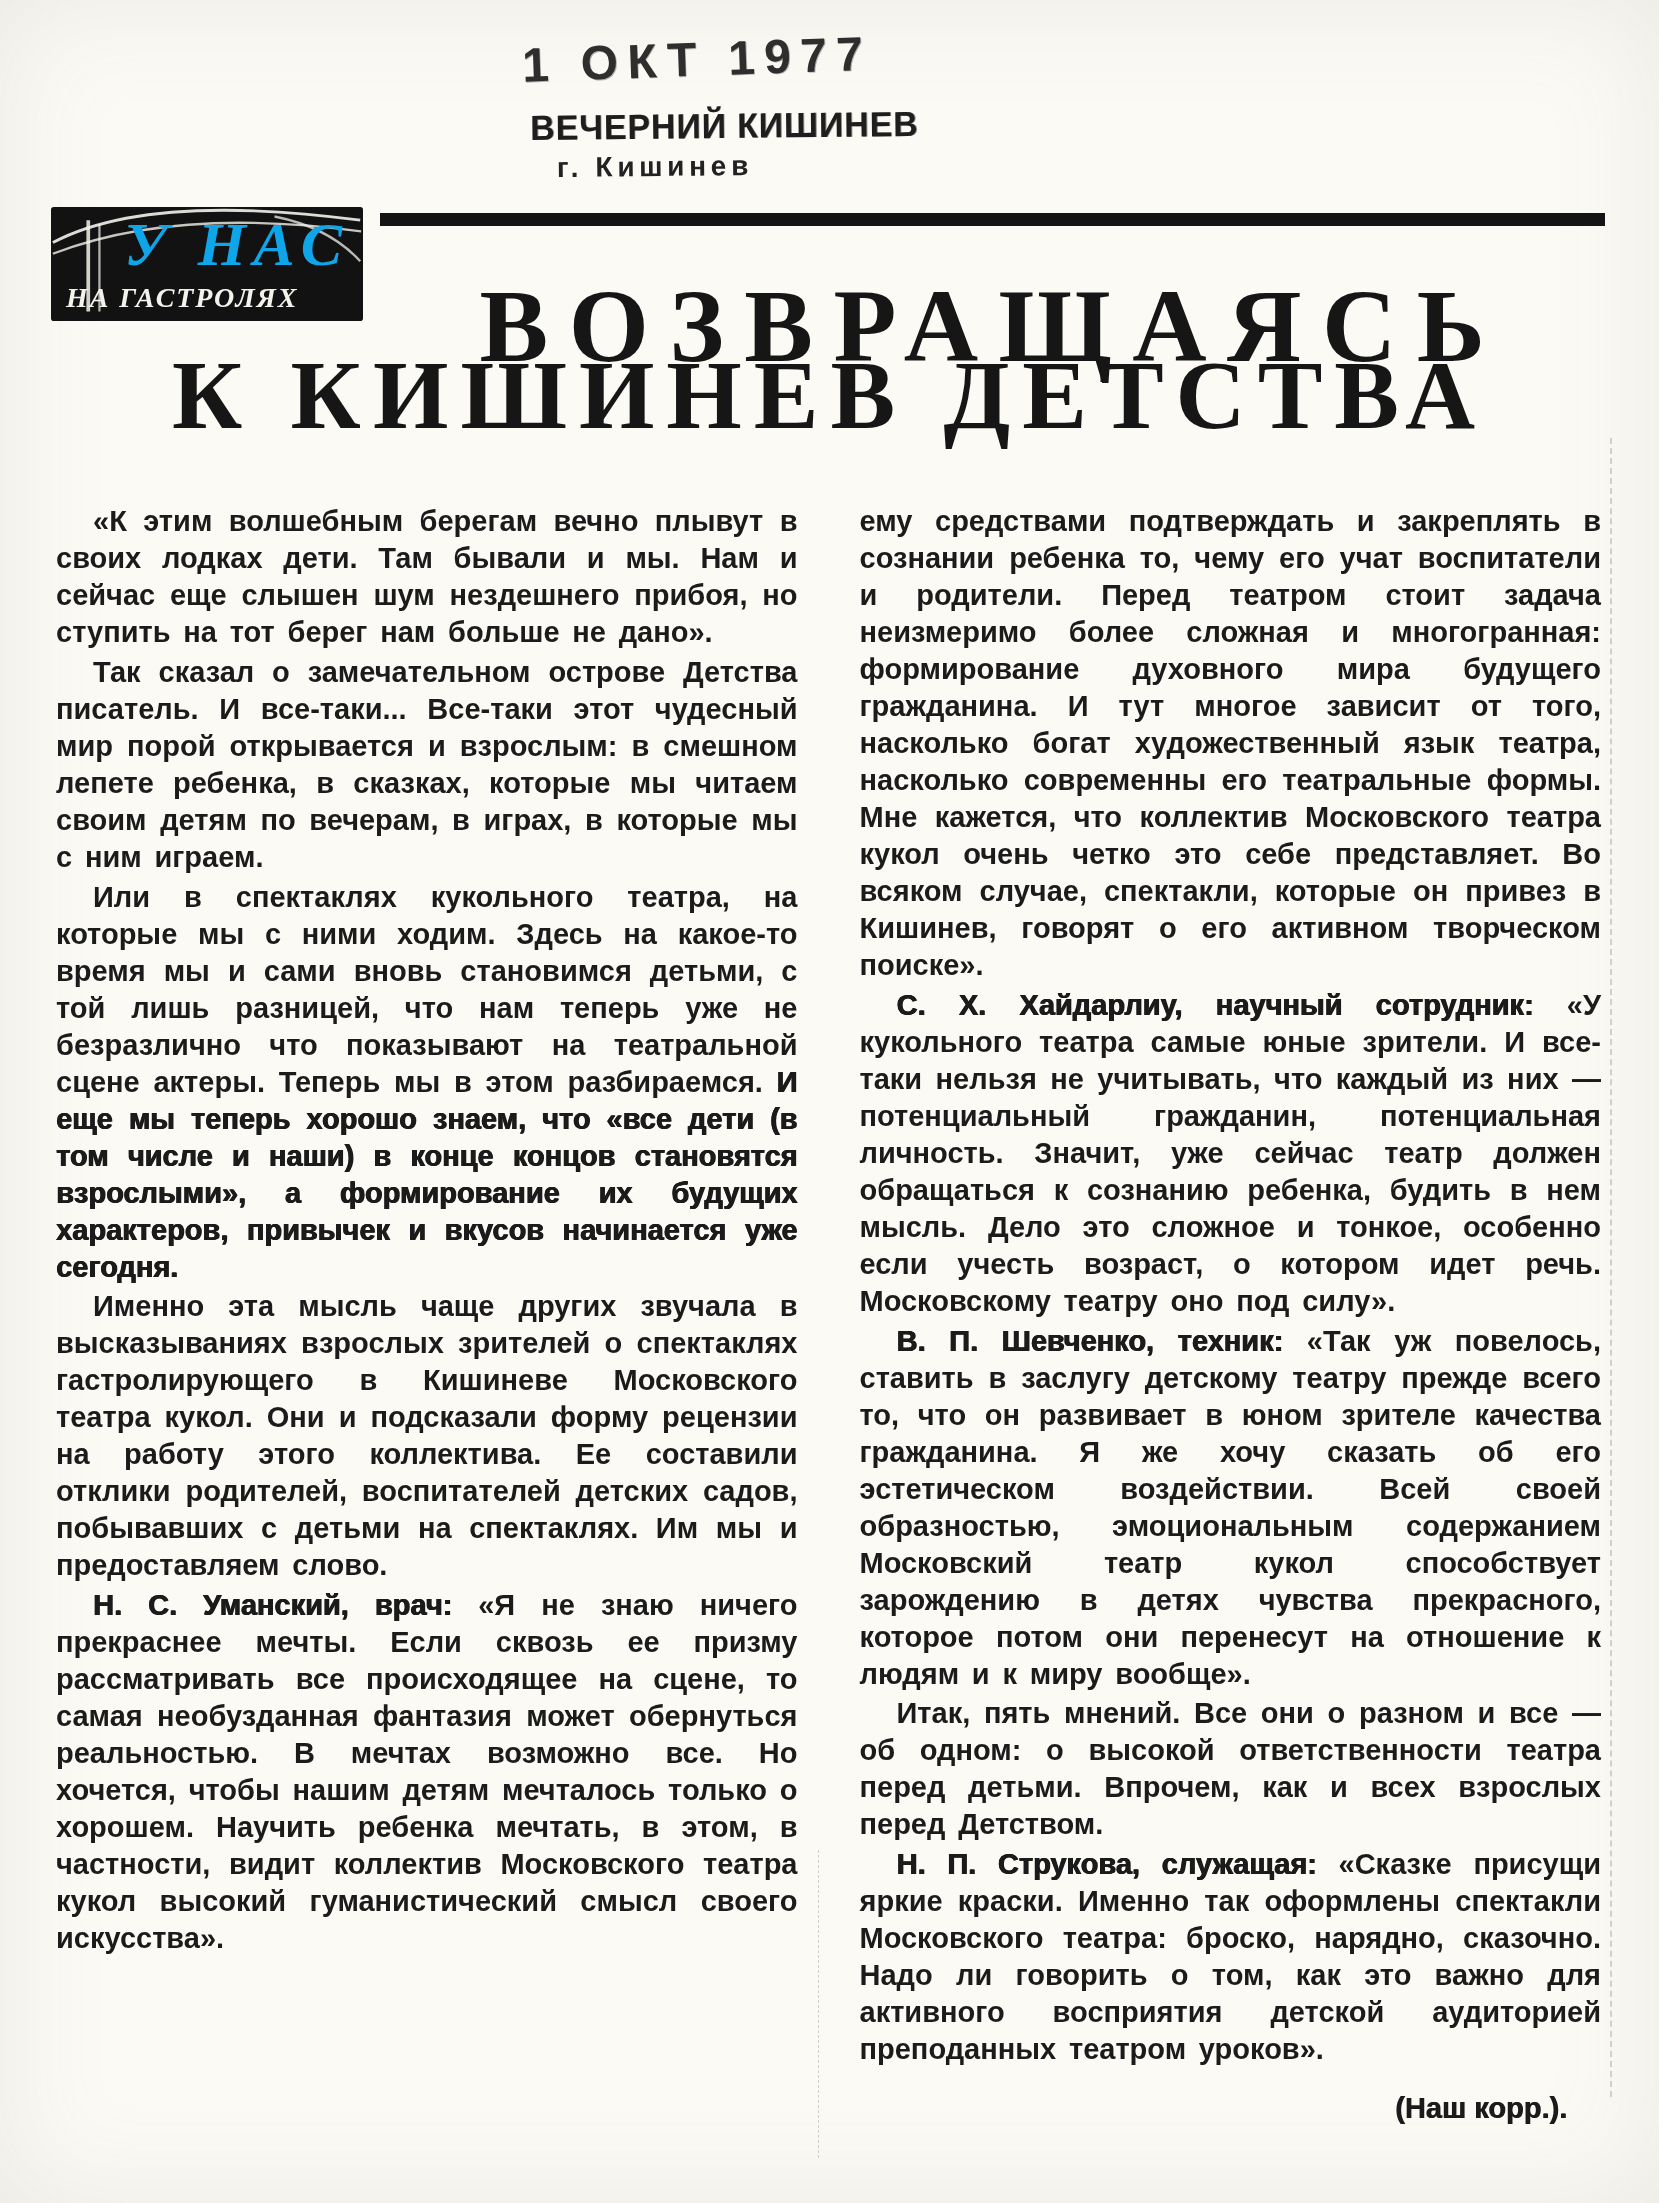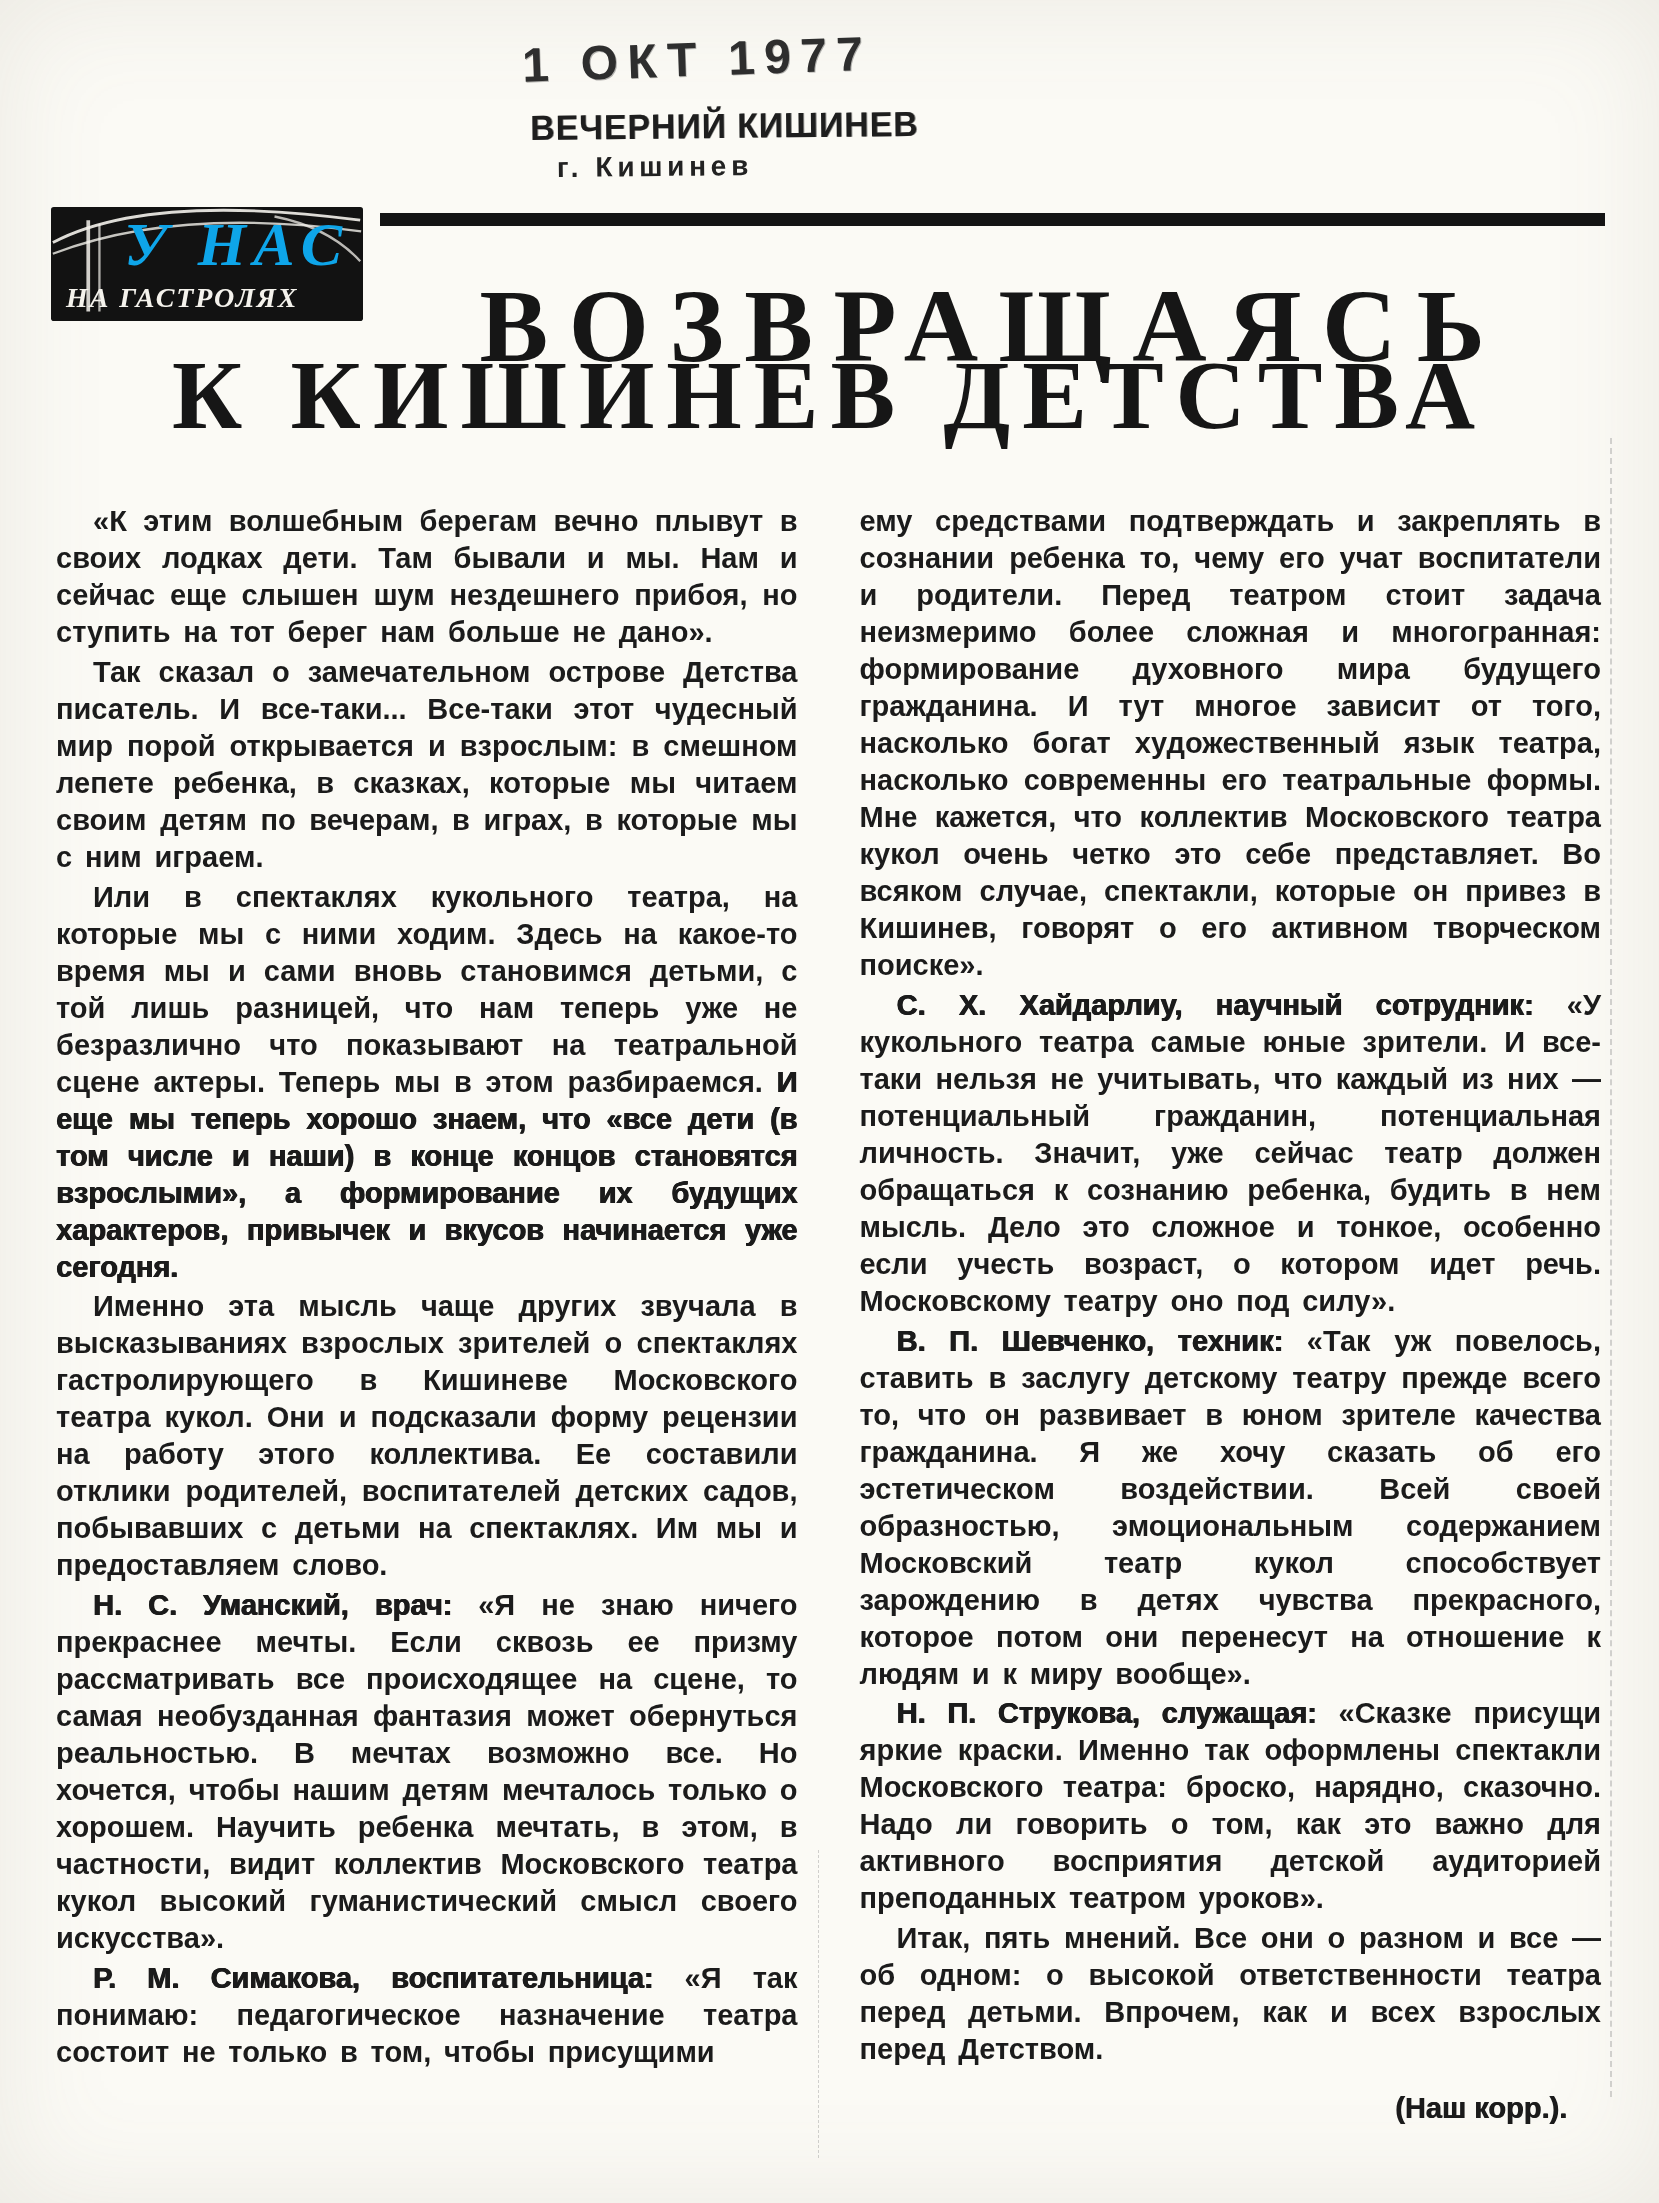--- a/index.html
+++ b/index.html
@@ -219,29 +219,28 @@
   <div class="headline-1">ВОЗВРАЩАЯСЬ</div>
   <div class="headline-2">К КИШИНЕВ ДЕТСТВА</div>
 
   <div class="columns">
     <div class="col" id="col-left">
         <p class="para indent"><span>«К этим волшебным берегам вечно плывут в своих лодках дети. Там бывали и мы. Нам и сейчас еще слышен шум нездешнего прибоя, но ступить на тот берег нам больше не дано».</span></p>
         <p class="para indent"><span>Так сказал о замечательном острове Детства писатель. И все-таки... Все-таки этот чудесный мир порой открывается и взрослым: в смешном лепете ребенка, в сказках, которые мы читаем своим детям по вечерам, в играх, в которые мы с ним играем.</span></p>
         <p class="para indent"><span>Или в спектаклях кукольного театра, на которые мы с ними ходим. Здесь на какое-то время мы и сами вновь становимся детьми, с той лишь разницей, что нам теперь уже не безразлично что показывают на театральной сцене актеры. Теперь мы в этом разбираемся. </span><span class="b">И еще мы теперь хорошо знаем, что «все дети (в том числе и наши) в конце концов становятся взрослыми», а формирование их будущих характеров, привычек и вкусов начинается уже сегодня.</span></p>
         <p class="para indent"><span>Именно эта мысль чаще других звучала в высказываниях взрослых зрителей о спектаклях гастролирующего в Кишиневе Московского театра кукол. Они и подсказали форму рецензии на работу этого коллектива. Ее составили отклики родителей, воспитателей детских садов, побывавших с детьми на спектаклях. Им мы и предоставляем слово.</span></p>
         <p class="para indent"><span class="b">Н. С. Уманский, врач:</span><span> «Я не знаю ничего прекраснее мечты. Если сквозь ее призму рассматривать все происходящее на сцене, то самая необузданная фантазия может обернуться реальностью. В мечтах возможно все. Но хочется, чтобы нашим детям мечталось только о хорошем. Научить ребенка мечтать, в этом, в частности, видит коллектив Московского театра кукол высокий гуманистический смысл своего искусства».</span></p>
-        <p class="para indent"><span class="b">Р. М. Симакова, воспитательница:</span><span> «Я так понимаю: педагогическое назначение театра состоит не только в том, чтобы присущими</span></p>
       </div>
     <div class="col">
       <div id="col-right">
           <p class="para"><span>ему средствами подтверждать и закреплять в сознании ребенка то, чему его учат воспитатели и родители. Перед театром стоит задача неизмеримо более сложная и многогранная: формирование духовного мира будущего гражданина. И тут многое зависит от того, насколько богат художественный язык театра, насколько современны его театральные формы. Мне кажется, что коллектив Московского театра кукол очень четко это себе представляет. Во всяком случае, спектакли, которые он привез в Кишинев, говорят о его активном творческом поиске».</span></p>
           <p class="para indent"><span class="b">С. Х. Хайдарлиу, научный сотрудник:</span><span> «У кукольного театра самые юные зрители. И все-таки нельзя не учитывать, что каждый из них — потенциальный гражданин, потенциальная личность. Значит, уже сейчас театр должен обращаться к сознанию ребенка, будить в нем мысль. Дело это сложное и тонкое, особенно если учесть возраст, о котором идет речь. Московскому театру оно под силу».</span></p>
           <p class="para indent"><span class="b">В. П. Шевченко, техник:</span><span> «Так уж повелось, ставить в заслугу детскому театру прежде всего то, что он развивает в юном зрителе качества гражданина. Я же хочу сказать об его эстетическом воздействии. Всей своей образностью, эмоциональным содержанием Московский театр кукол способствует зарождению в детях чувства прекрасного, которое потом они перенесут на отношение к людям и к миру вообще».</span></p>
+          <p class="para indent"><span>Итак, пять мнений. Все они о разном и все — об одном: о высокой ответственности театра перед детьми. Впрочем, как и всех взрослых перед Детством.</span></p>
           <p class="para indent"><span class="b">Н. П. Струкова, служащая:</span><span> «Сказке присущи яркие краски. Именно так оформлены спектакли Московского театра: броско, нарядно, сказочно. Надо ли говорить о том, как это важно для активного восприятия детской аудиторией преподанных театром уроков».</span></p>
-          <p class="para indent"><span>Итак, пять мнений. Все они о разном и все — об одном: о высокой ответственности театра перед детьми. Впрочем, как и всех взрослых перед Детством.</span></p>
         </div>
       <div class="signature">(Наш корр.).</div>
     </div>
   </div>
 
   <div class="edge-marks"></div>
   <div class="gutter-marks"></div>
 
 </div>
 

